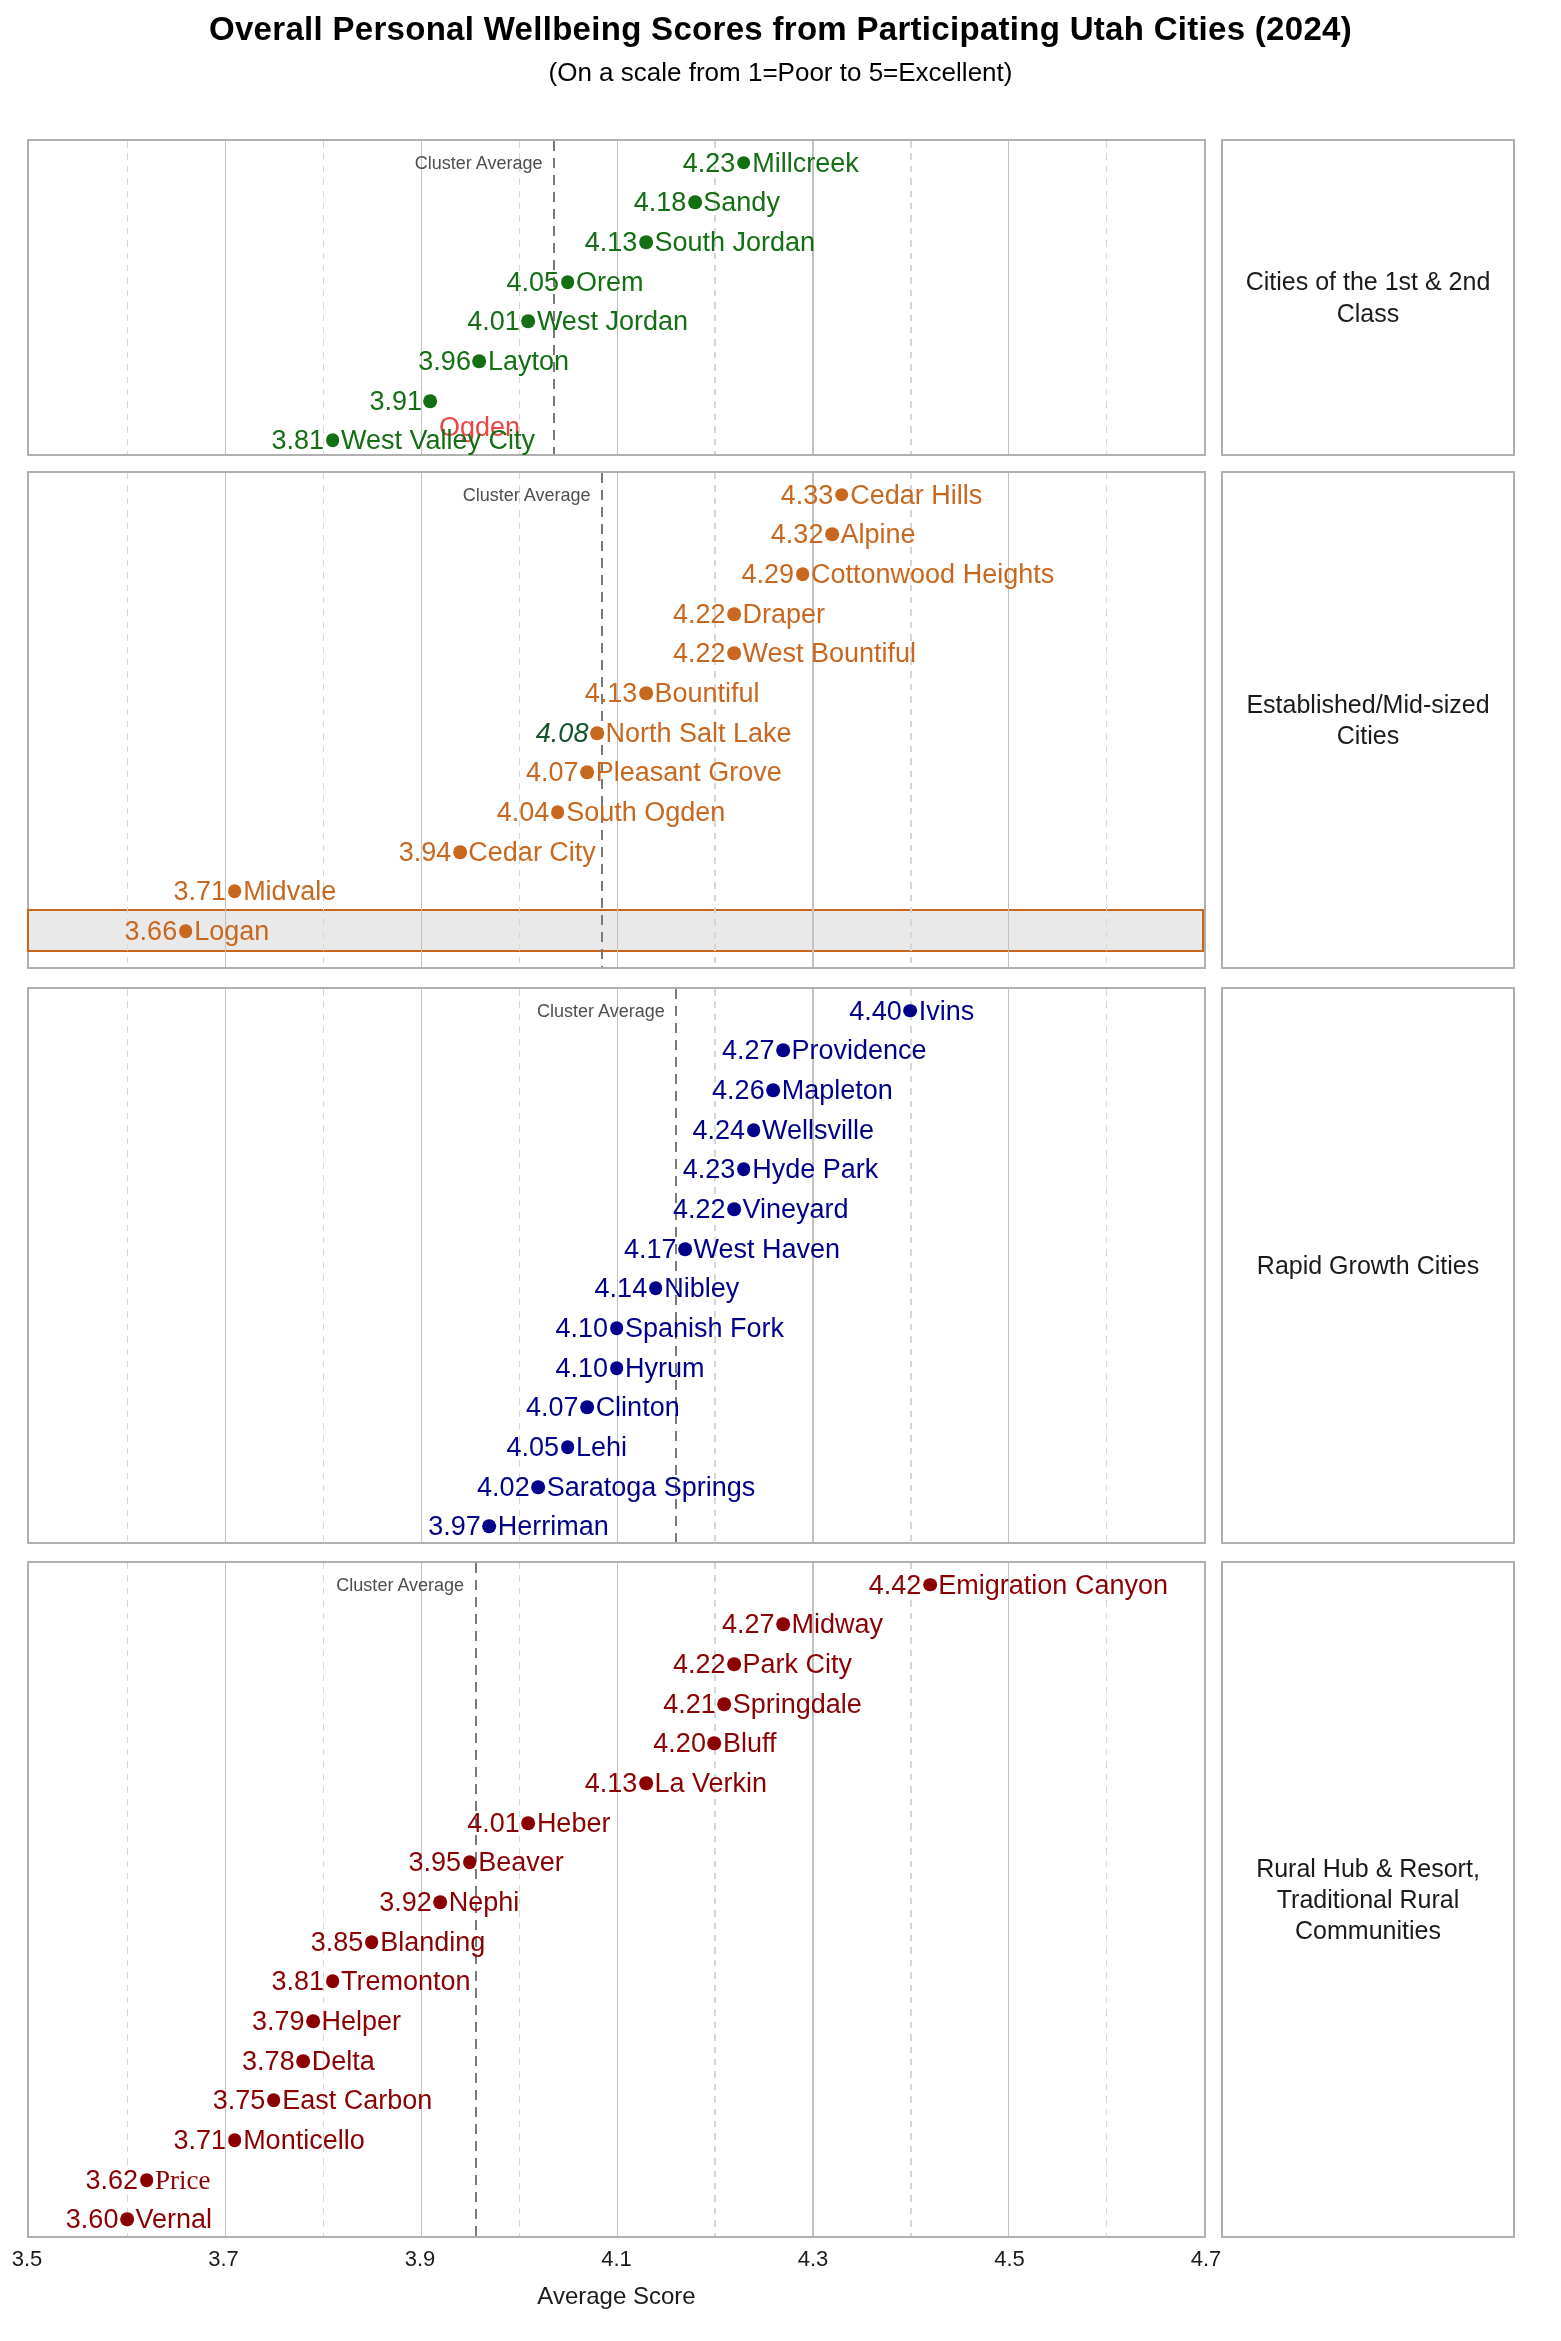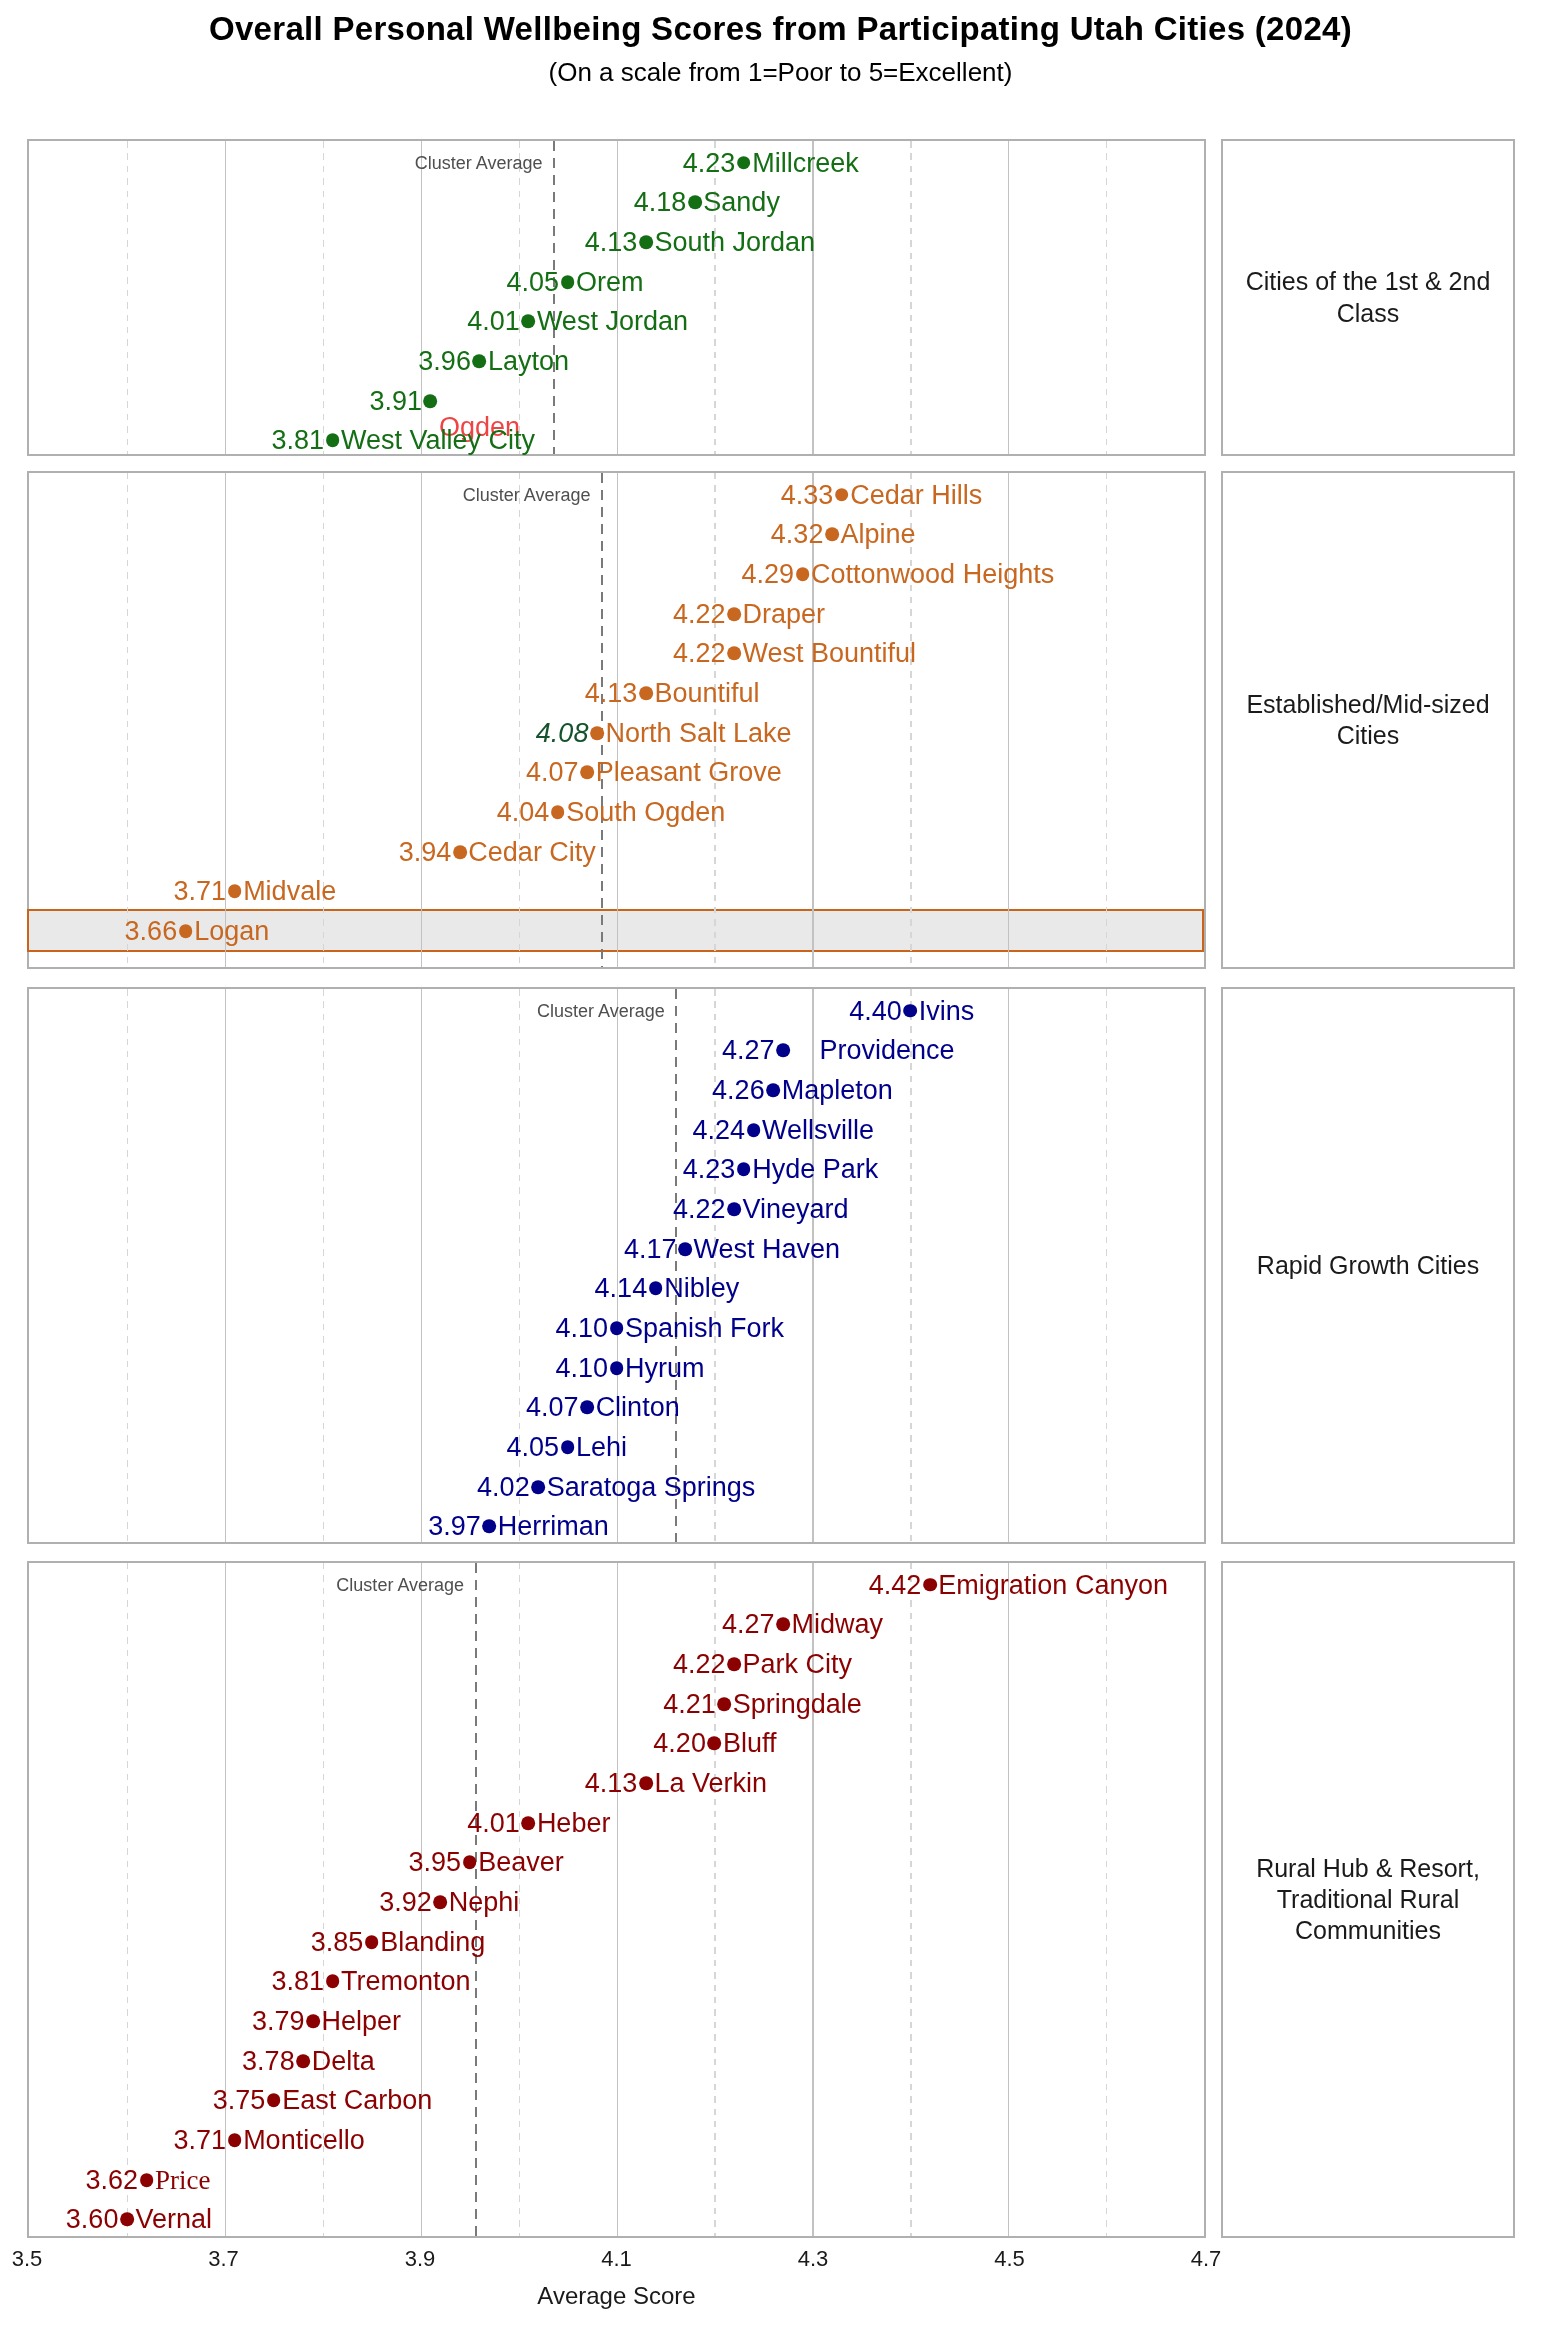--- a/index.html
+++ b/index.html
@@ -198,21 +198,21 @@
         <div class="avg-line" style="left: 55%;"></div>
         <div class="avg-label" style="left: 55%; top: 21.5px;">Cluster Average</div>
         <div class="pt" style="left: 75%; top: 21.5px;">
           <span class="val" style="color: rgb(0, 0, 139);">4.40</span>
           <span class="dot" style="background: rgb(0, 0, 139);"></span>
           <span class="name" style="color: rgb(0, 0, 139);">Ivins</span>
         </div>
         <div class="pt" style="left: 64.167%; top: 61px;">
           <span class="val" style="color: rgb(0, 0, 139);">4.27</span>
           <span class="dot" style="background: rgb(0, 0, 139);"></span>
-          <span class="name" style="color: rgb(0, 0, 139); margin-left: 28px;">Providence</span>
+          <span class="name" style="color: rgb(0, 0, 139);">Providence</span>
         </div>
         <div class="pt" style="left: 63.333%; top: 101px;">
           <span class="val" style="color: rgb(0, 0, 139);">4.26</span>
           <span class="dot" style="background: rgb(0, 0, 139);"></span>
           <span class="name" style="color: rgb(0, 0, 139);">Mapleton</span>
         </div>
         <div class="pt" style="left: 61.667%; top: 141px;">
           <span class="val" style="color: rgb(0, 0, 139);">4.24</span>
           <span class="dot" style="background: rgb(0, 0, 139);"></span>
           <span class="name" style="color: rgb(0, 0, 139);">Wellsville</span>

